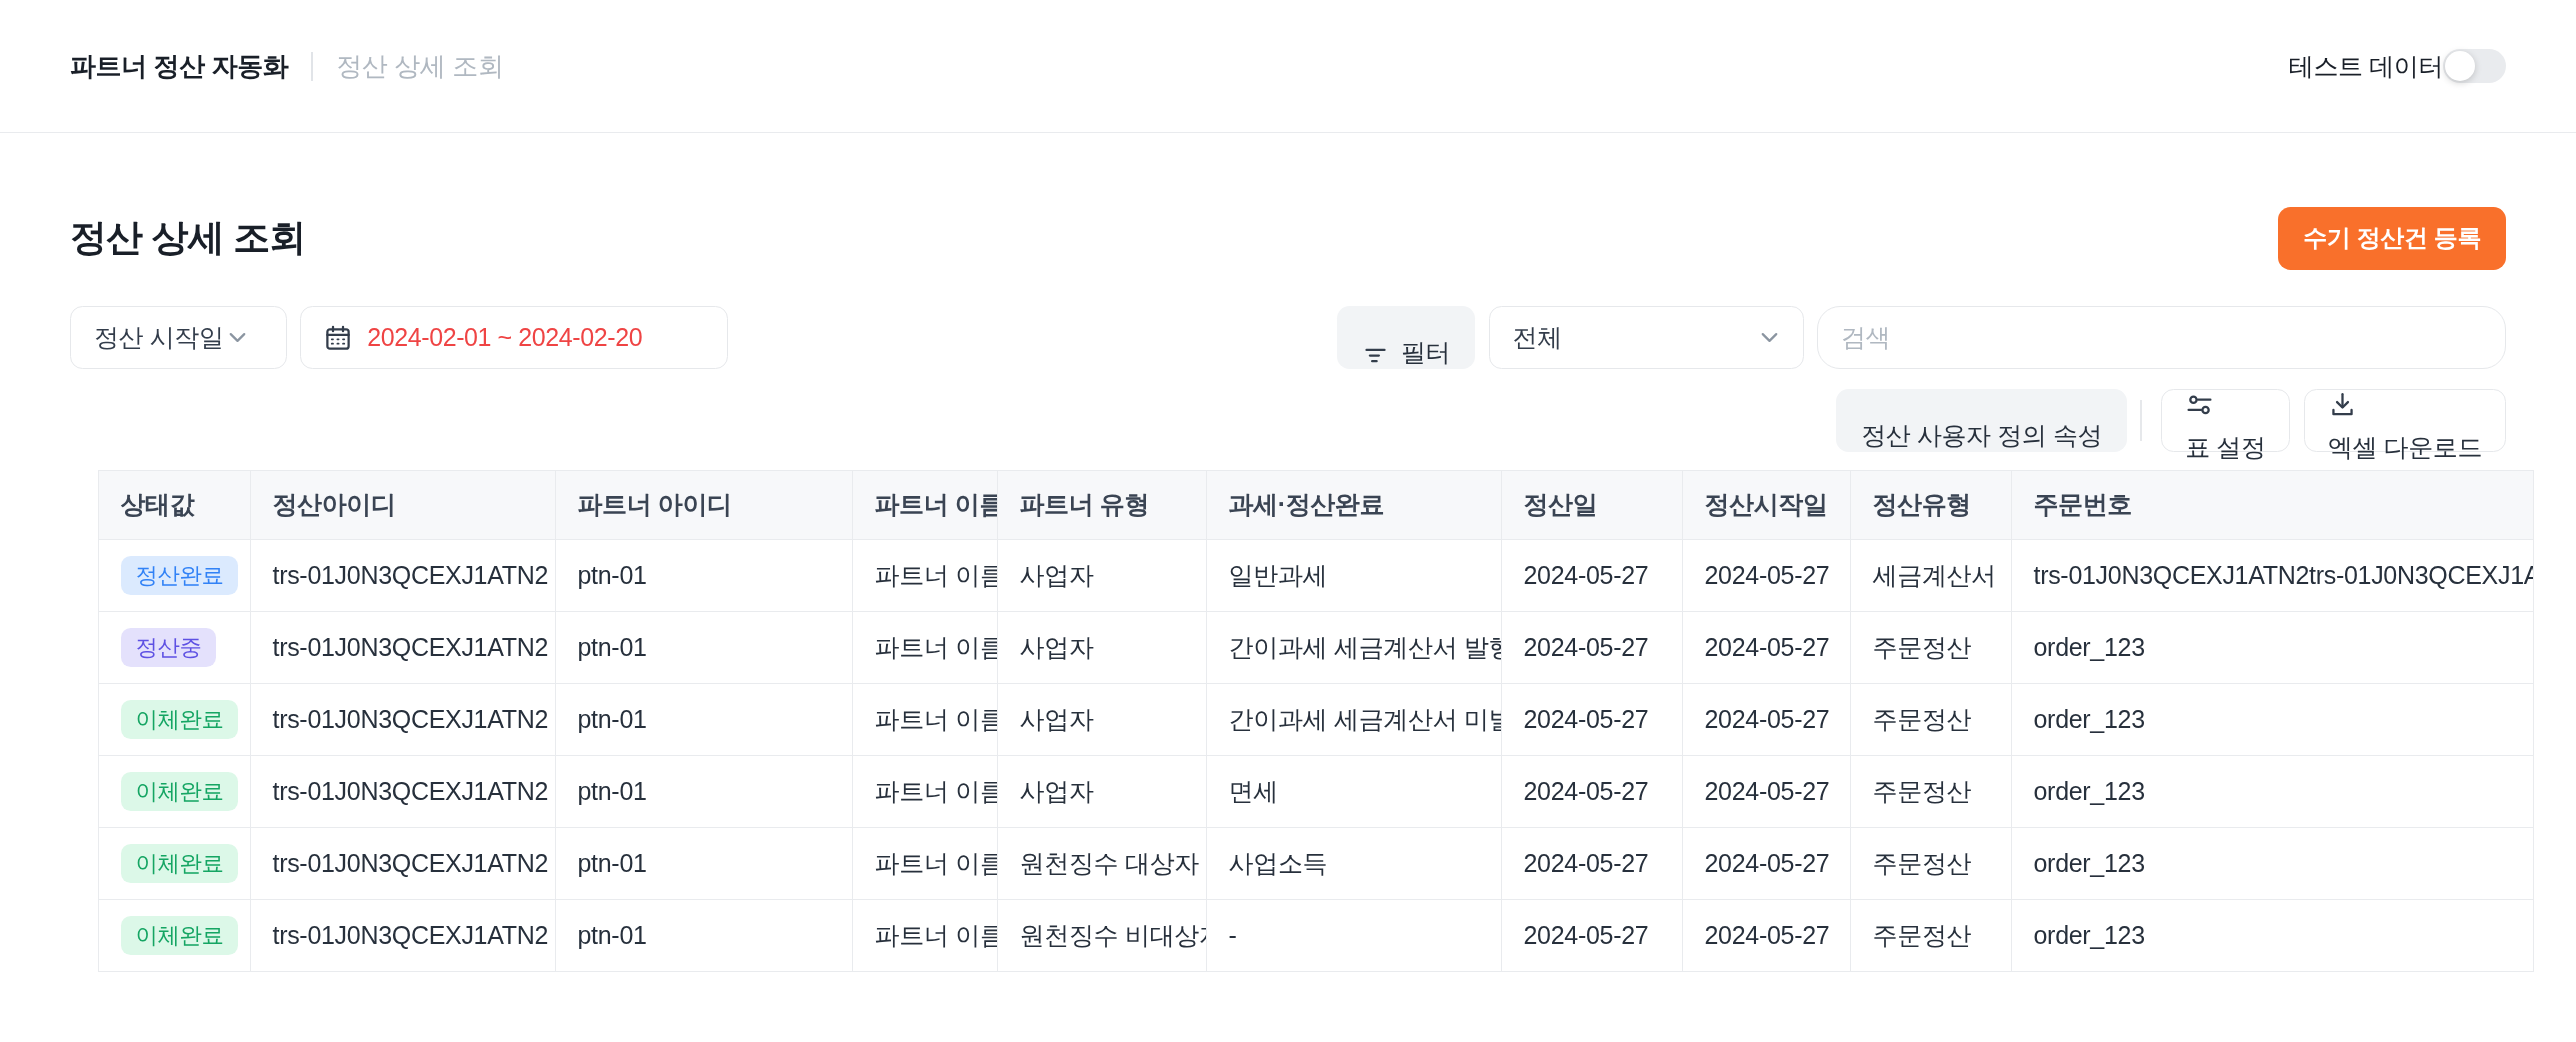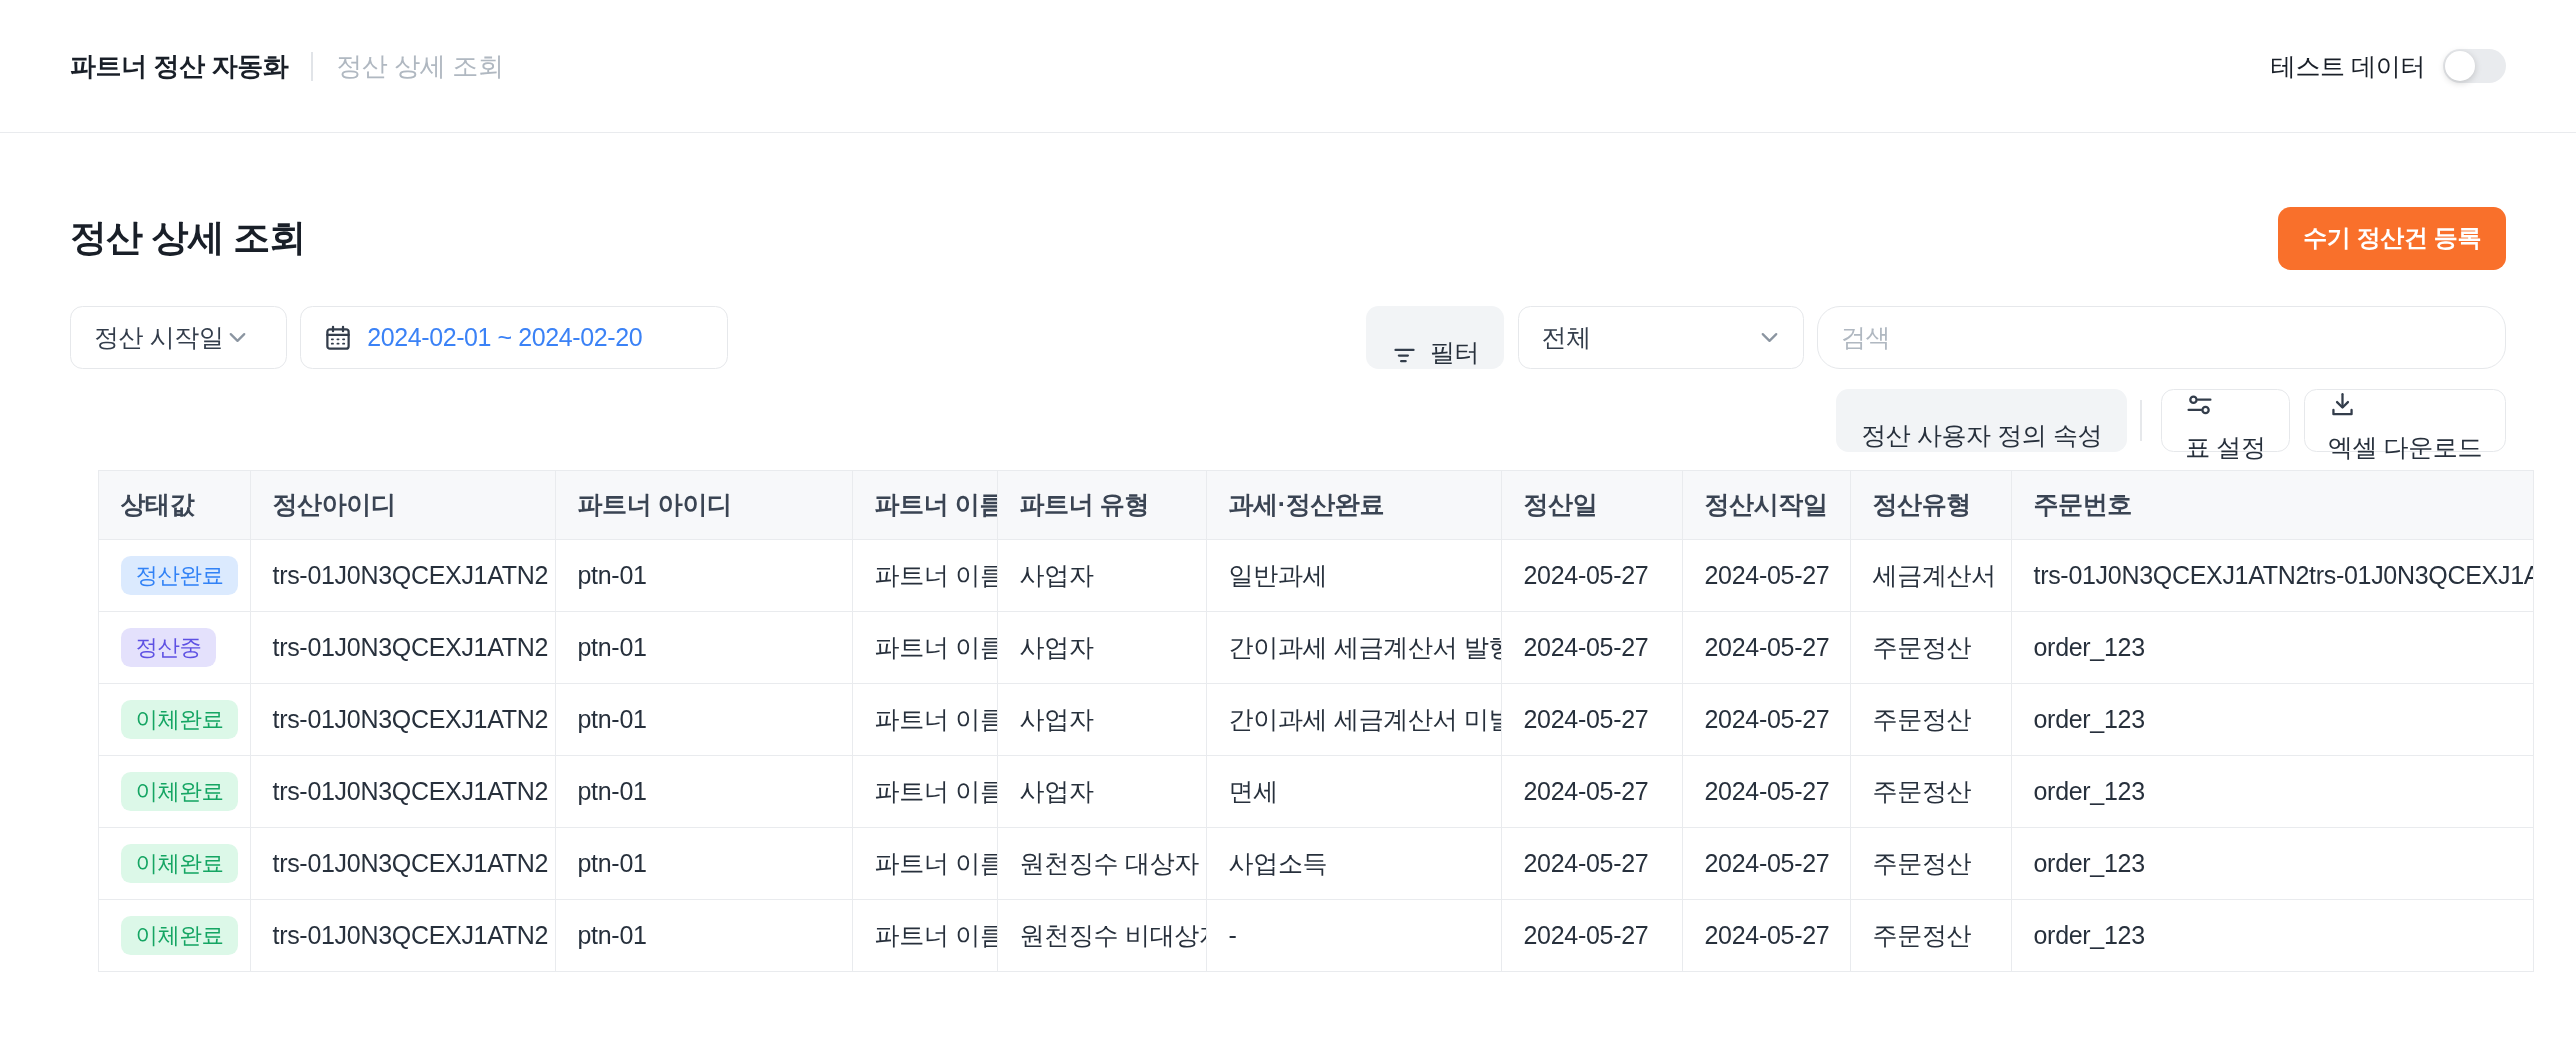--- a/index.html
+++ b/index.html
@@ -18,21 +18,21 @@
     align-items: center;
     justify-content: space-between;
     padding: 0 70px;
     border-bottom: 1.8px solid var(--border-light, #EEF0F3);
     background: #fff;
   }
   .breadcrumb { display: flex; align-items: center; gap: 23px; font-size: 26px; }
   .crumb-app { font-weight: 700; color: var(--text-strong, #191F28); letter-spacing: -0.4px; }
   .crumb-sep { width: 1.8px; height: 29px; background: #E1E4E8; }
   .crumb-current { color: var(--text-muted, #B0B8C1); letter-spacing: -0.4px; }
-  .testdata { display: flex; align-items: center; gap: 18px; }
+  .testdata { display: flex; align-items: center; }
   .testdata-label { font-size: 25px; color: var(--text-strong, #191F28); letter-spacing: -0.4px; }
   .toggle {
     width: 63px; height: 34px; border-radius: 17px;
     background: var(--toggle-track, #E9EBEE);
     position: relative; cursor: pointer;
   }
   .toggle-knob {
     position: absolute; left: 1.8px; top: 1.8px;
     width: 30px; height: 30px; border-radius: 50%;
     background: #fff; box-shadow: 0 1.8px 7.2px rgba(0,0,0,0.18);
@@ -54,31 +54,31 @@
   }
 
   
   .filter-row { margin-top: 36px; display: flex; align-items: center; }
   .control {
     height: 63px; border-radius: 12.5px; display: inline-flex; align-items: center;
     font-size: 25px; letter-spacing: -0.4px; background: #fff; cursor: pointer;
   }
   .bordered { border: 1.8px solid var(--border, #E6E8EB); }
   .dropdown-datefield { width: 217px; padding: 0 19.7px 0 23px; justify-content: flex-start; }
-  .datepicker { width: 428px; padding: 0 21.5px; gap: 14.3px; margin-left: 13.4px; font-weight: 500; color: #3b82f6; }
+  .datepicker { width: 428px; padding: 0 21.5px; gap: 14.3px; margin-left: 13.4px; font-weight: 500; color: #ef4444; }
   .spacer { flex: 1; }
   .btn-ghost {
     height: 63px; border: none; border-radius: 12.5px;
     background: var(--muted-bg, #F2F4F6); color: #27303C;
     font-size: 25px; letter-spacing: -0.4px;
     display: inline-flex; align-items: flex-end; cursor: pointer;
     font-family: inherit;
   }
   .filter-btn { padding: 0 25px; gap: 12.5px; }
-  .dropdown-scope { width: 286px; margin-left: 13.4px; padding: 0 19.7px 0 23px; justify-content: space-between; }
+  .dropdown-scope { width: 315px; margin-left: 13.4px; padding: 0 19.7px 0 23px; justify-content: space-between; }
   .search-input {
     width: 689px; height: 63px; margin-left: 13.4px;
     border: 1.8px solid var(--border, #E6E8EB); border-radius: 23px;
     padding: 0 23px; font-size: 25px; color: var(--text, #333D4B);
     font-family: Liberation Sans, sans-serif; letter-spacing: -0.4px; outline: none; background: #fff;
   }
   .search-input::placeholder { color: var(--text-muted, #B9C0C8); }
 
   
   .toolbar-row { margin-top: 19.7px; display: flex; align-items: center; justify-content: flex-end; }

